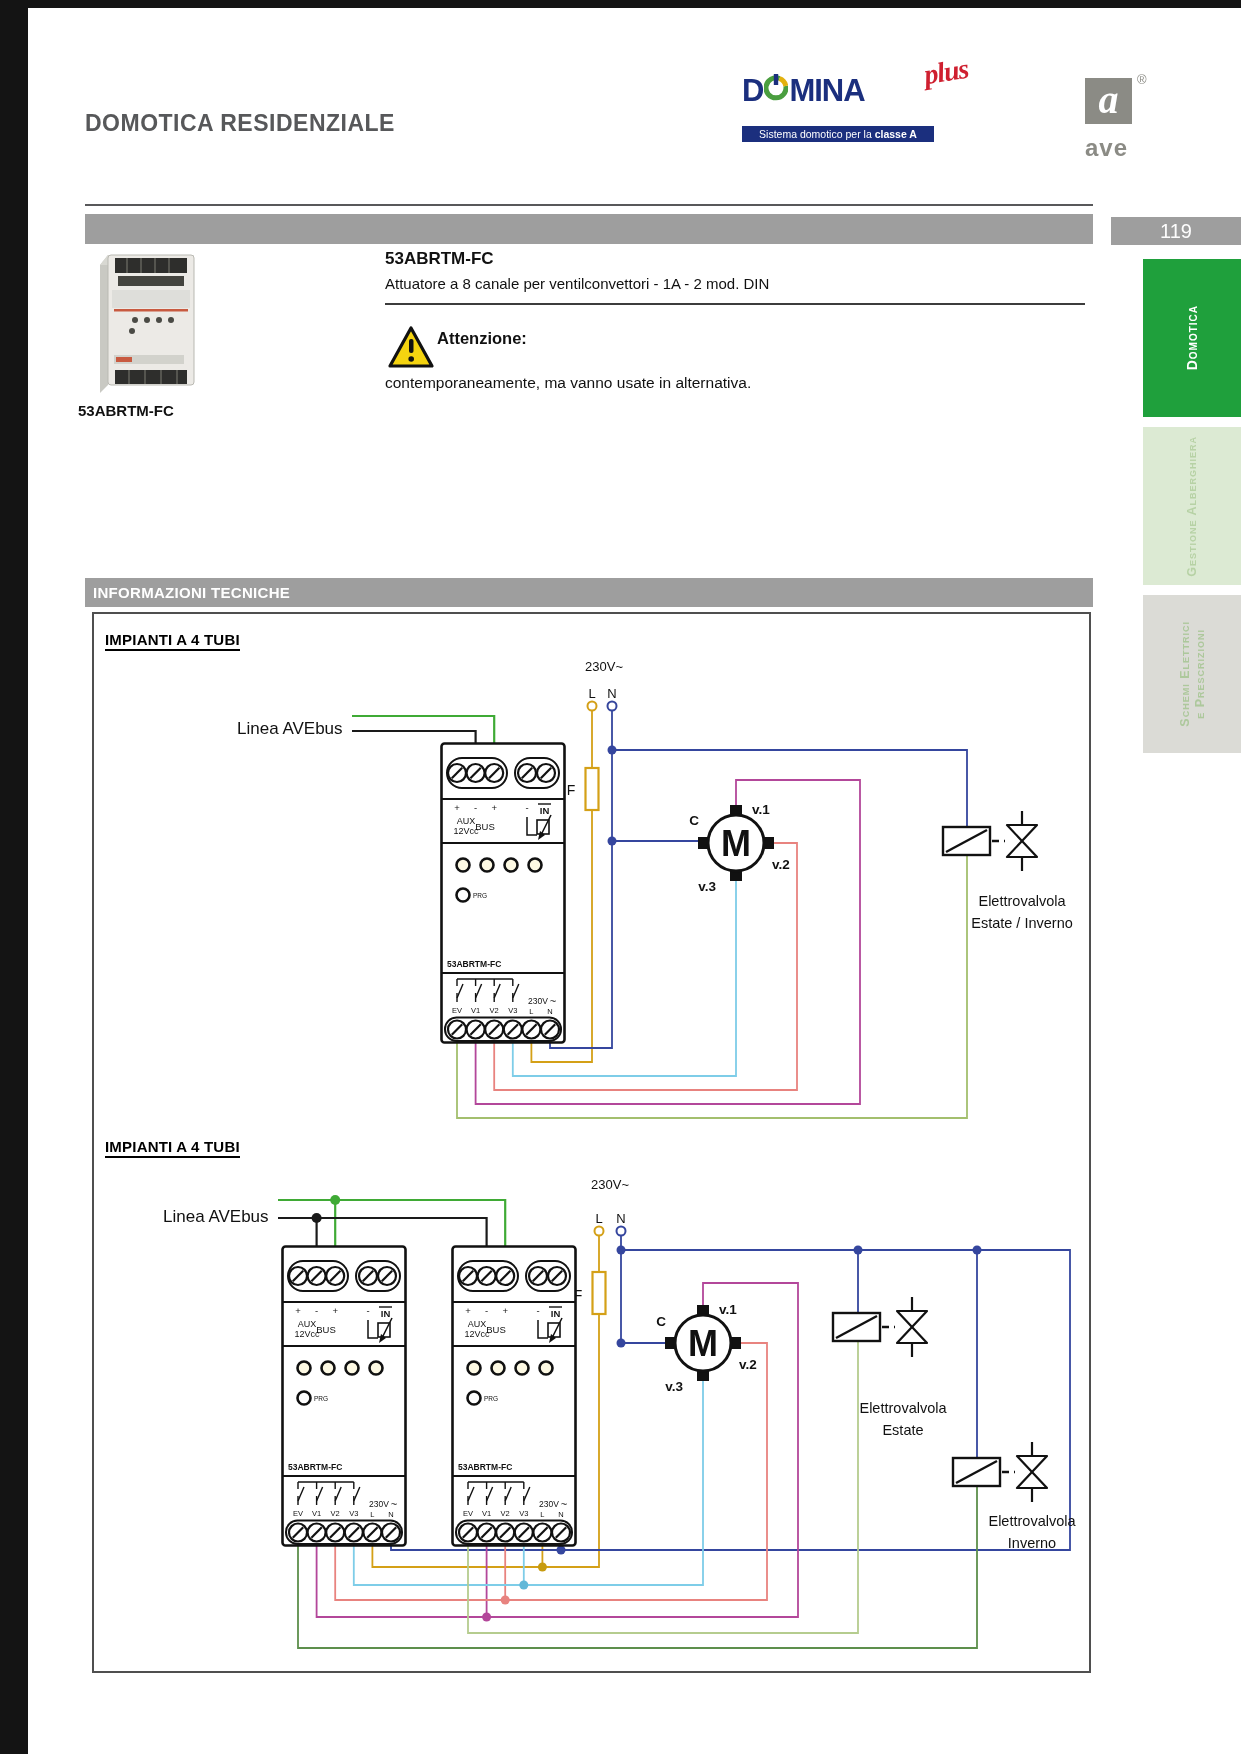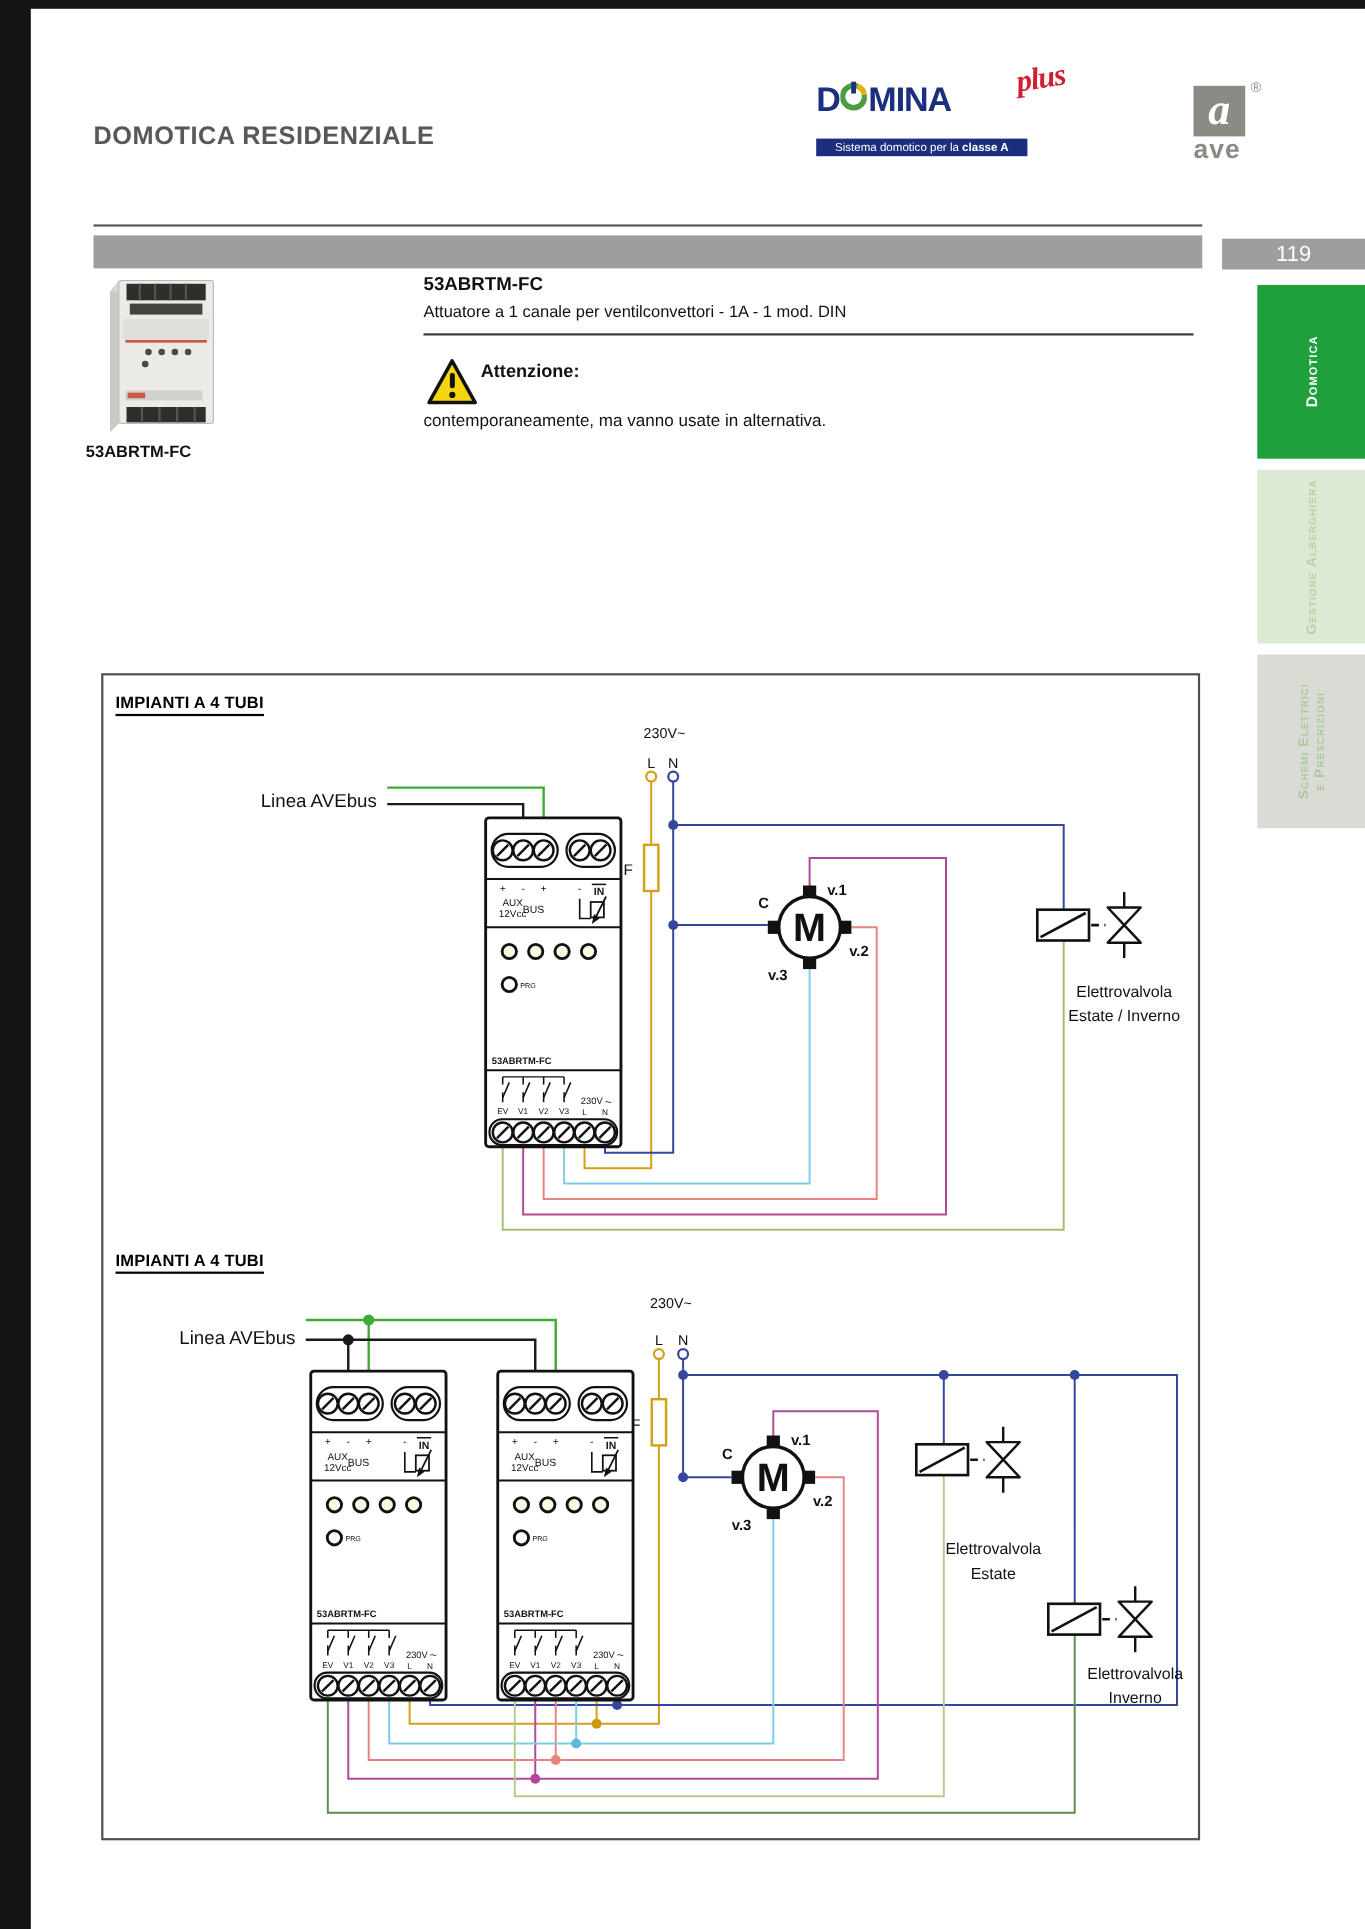--- a/index.html
+++ b/index.html
@@ -11,21 +11,21 @@
   
   .domina{left:742px;top:74px;width:200px;}
   .domina-row{position:relative;display:flex;align-items:center;color:#1b2f7e;font-weight:bold;font-size:31px;letter-spacing:-1px;line-height:1;}
   .domina-plus{position:absolute;right:-26px;top:-16px;color:#cf2030;font-family:"Liberation Serif",serif;font-style:italic;font-weight:bold;font-size:28px;transform:rotate(-9deg);}
   .domina-bar{margin-top:20px;background:#1b2f7e;color:#fff;font-size:10.5px;padding:2px 5px;text-align:center;width:182px;}
   .pwr{display:inline-block;margin:0 1px;}
   
   .ave{left:1085px;top:78px;width:60px;text-align:left;}
   .ave-box{width:47px;height:46px;background:#8b8b85;color:#fff;font-family:"Liberation Serif",serif;font-style:italic;font-weight:bold;font-size:40px;text-align:center;line-height:44px;}
   .ave-reg{position:absolute;left:52px;top:-6px;color:#8b8b85;font-size:13px;}
-  .ave-name{color:#8b8b85;font-weight:bold;font-size:24px;letter-spacing:1px;line-height:1;margin-top:1px;}
+  .ave-name{color:#8b8b85;font-weight:bold;font-size:24px;letter-spacing:1px;line-height:1;margin-top:12px;}
   .rule1{left:85px;top:204px;width:1008px;height:2px;background:#58585a;}
   .grayband{left:85px;top:214px;width:1008px;height:30px;background:var(--bar_gray);}
   .pagenum{left:1111px;top:217px;width:130px;height:28px;background:var(--bar_gray);color:#fdfdfd;font-size:20px;text-align:center;line-height:28px;}
   
   .tab{left:1143px;width:98px;height:158px;display:flex;align-items:center;justify-content:center;}
   .tab span{writing-mode:vertical-rl;transform:rotate(180deg);font-weight:bold;font-variant:small-caps;letter-spacing:1px;white-space:nowrap;}
   .tab1{top:259px;background:var(--accent_green);}
   .tab1 span{color:#fff;font-size:14px;}
   .tab2{top:427px;background:var(--tab2_bg);}
   .tab2 span{color:var(--tab2_text);font-size:12.5px;}
@@ -128,33 +128,34 @@
       <rect x="27" y="127" width="72" height="14" fill="#2e2e2c"></rect>
       <line x1="41" y1="127" x2="41" y2="141" stroke="#55554f" stroke-width="2"></line>
       <line x1="57" y1="127" x2="57" y2="141" stroke="#55554f" stroke-width="2"></line>
       <line x1="73" y1="127" x2="73" y2="141" stroke="#55554f" stroke-width="2"></line>
       <line x1="89" y1="127" x2="89" y2="141" stroke="#55554f" stroke-width="2"></line>
     </svg>
   </div>
   <div class="abs photo-caption">53ABRTM-FC</div>
 
   <div class="abs ptitle">53ABRTM-FC</div>
-  <div class="abs pdesc">Attuatore a 1 canale per ventilconvettori - 1A - 1 mod. DIN</div>
+  <div class="abs pdesc">Attuatore a 8 canale per ventilconvettori - 1A - 2 mod. DIN</div>
   <div class="abs rule2"></div>
 
   <div class="abs warn-icon">
     <svg width="48" height="45" viewBox="0 0 48 45">
       <polygon points="24,3 45,41 3,41" fill="#f5d410" stroke="#111" stroke-width="3.2" stroke-linejoin="round"></polygon>
       <rect x="22" y="14" width="4.5" height="14" rx="2" fill="#111"></rect>
       <circle cx="24.2" cy="34" r="2.8" fill="#111"></circle>
     </svg>
   </div>
   <div class="abs warn-title">Attenzione:</div>
   <div class="abs warn-l2">contemporaneamente, ma vanno usate in alternativa.</div>
 
+  <div class="abs infobar">INFORMAZIONI TECNICHE</div>
   <div class="abs infobox"></div>
   <div class="abs dtitle dt1">IMPIANTI A 4 TUBI</div>
   <div class="abs dtitle dt2">IMPIANTI A 4 TUBI</div>
 
   <svg class="abs" style="left:95px;top:655px;" width="995" height="475" viewBox="95 655 995 475">
     <defs>
       <g id="screw">
         <circle r="9" fill="#fff" stroke="#111" stroke-width="2.2"></circle>
         <line x1="-5.2" y1="5.2" x2="5.2" y2="-5.2" stroke="#111" stroke-width="2.2"></line>
       </g>

